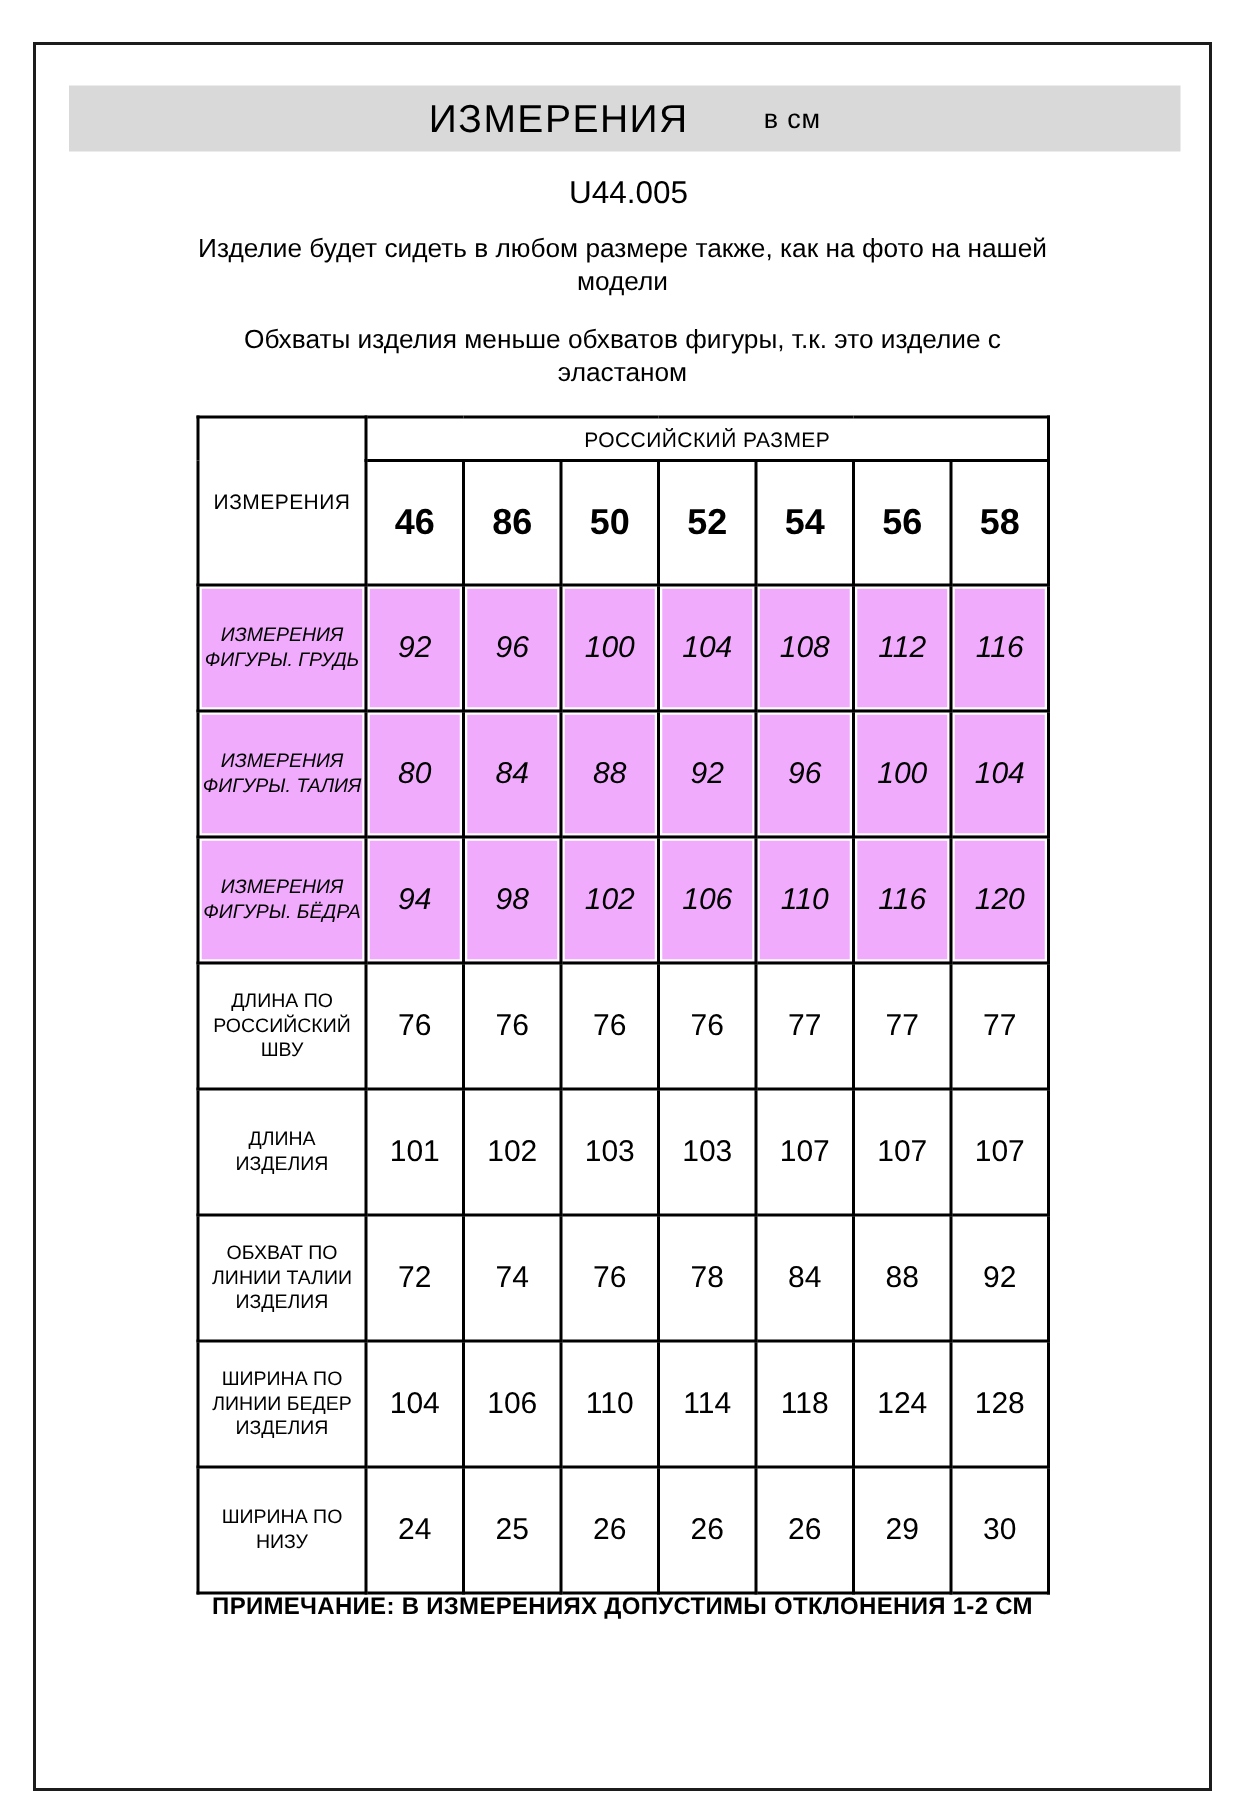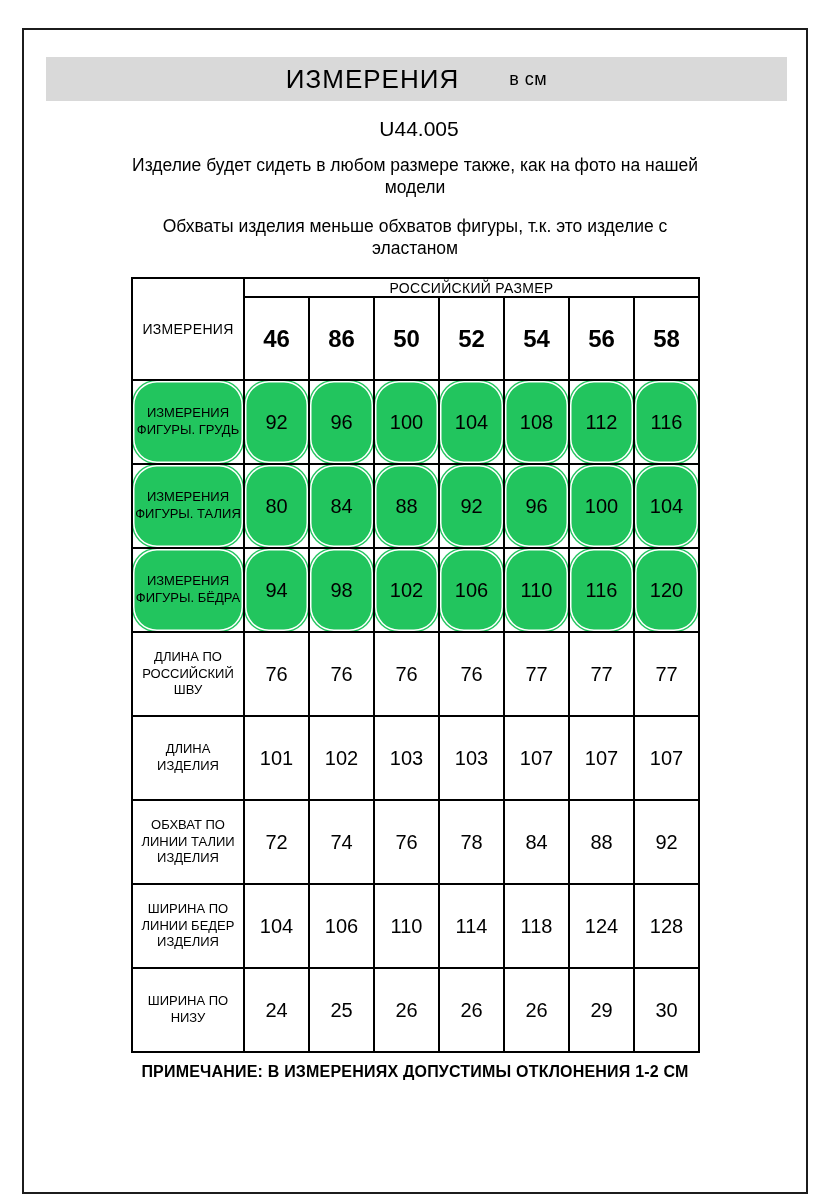--- a/index.html
+++ b/index.html
@@ -42,29 +42,29 @@
     width: 567px;
     background: #ffffff;
   }
   .size-table th, .size-table td {
     border: 2px solid #000;
     text-align: center; vertical-align: middle;
     padding: 0;
     overflow: hidden;
   }
   .corner-th { font-size: 14px; font-weight: normal; letter-spacing: 0.3px; }
-  .group-th  { font-size: 14px; font-weight: normal; height: 19px; letter-spacing: 0.3px; }
+  .group-th  { font-size: 14px; font-weight: normal; height: 29px; letter-spacing: 0.3px; }
   .size-th   { font-size: 24px; font-weight: bold; height: 83px; }
   .size-table tbody tr { height: 84px; }
   .label-cell { font-size: 13px; line-height: 1.3; padding: 2px 3px; }
   .value-cell { font-size: 20px; }
   tr.figure td {
-    background: #22c55e;
+    background: #f0abfc;
+    font-style: italic;
     box-shadow: inset 0 0 0 1.5px #ffffff;
-    border-radius: 24px;
   }
 
   .note {
     position: absolute; left: 0; top: 1063px; width: 830px;
     text-align: center; font-weight: bold; font-size: 16px;
     letter-spacing: 0.2px;
   }
 </style>
 </head>
 <body>

